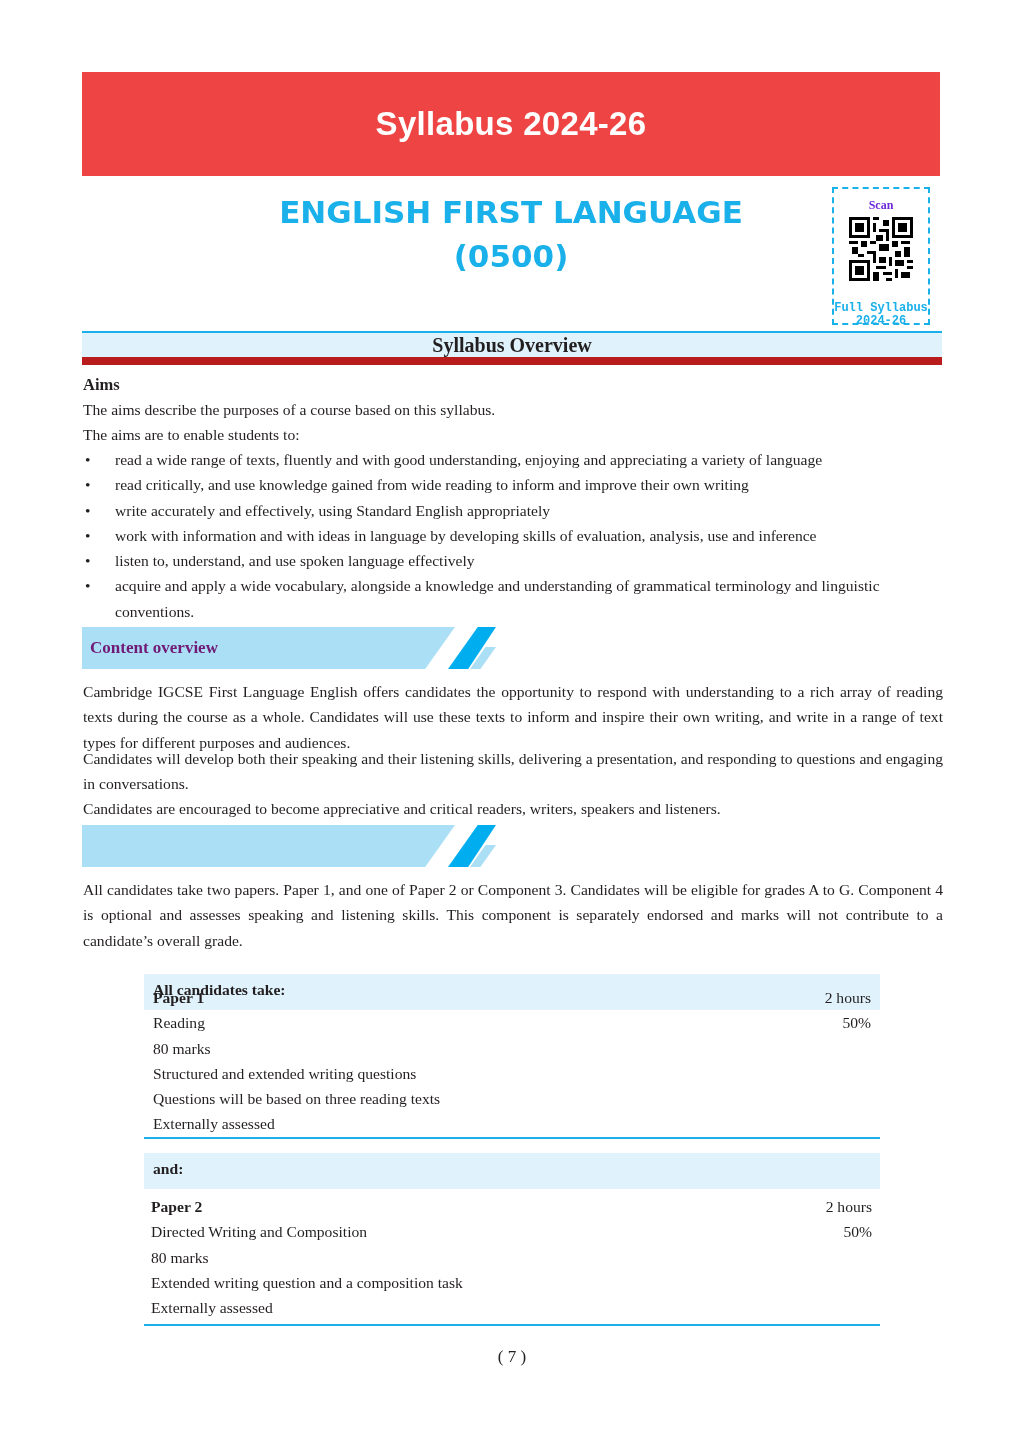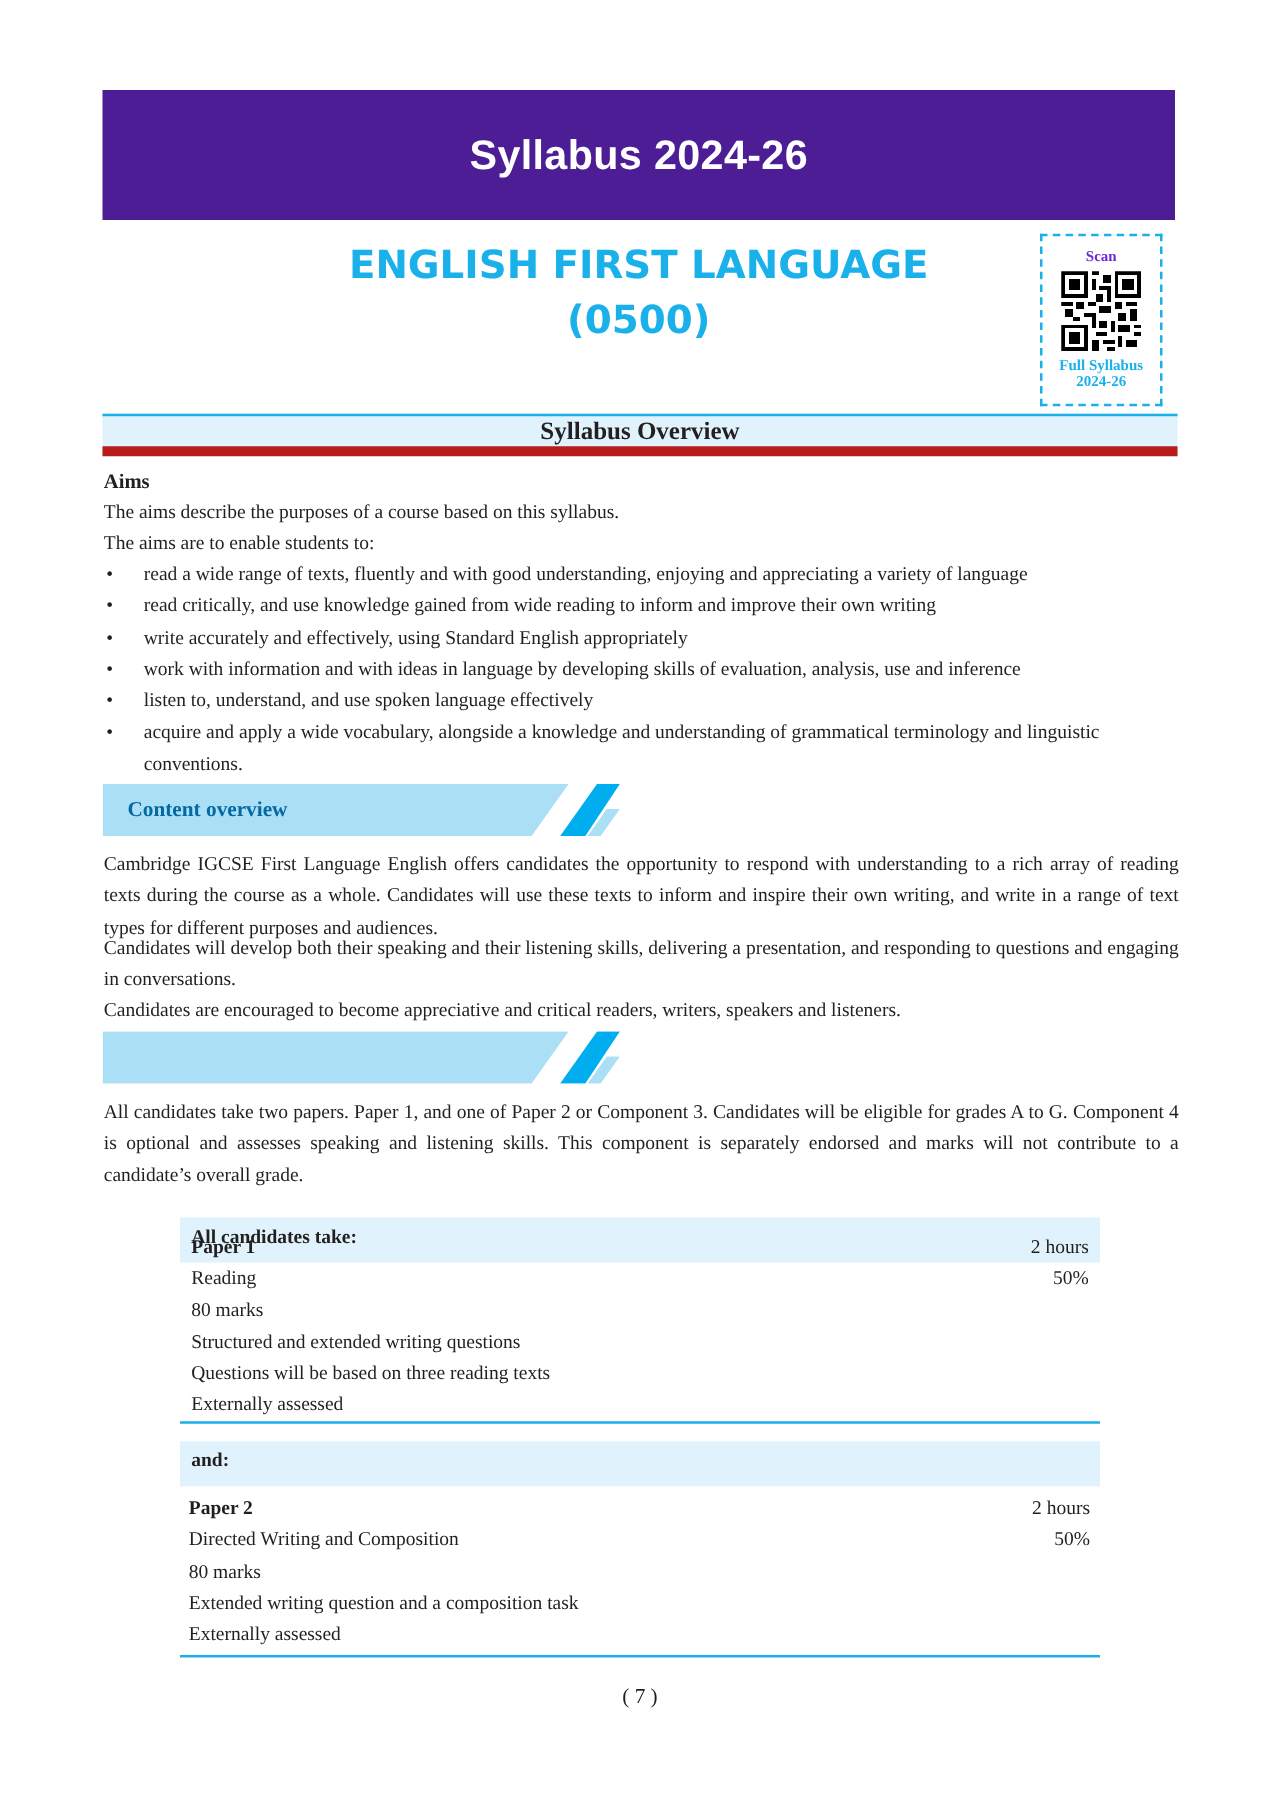--- a/index.html
+++ b/index.html
@@ -1,42 +1,42 @@
 <!DOCTYPE html>
 <html><head>
   <meta charset="utf-8">
   <style>
     * { box-sizing: border-box; margin: 0; padding: 0; }
     html, body { width: 1024px; height: 1440px; background: #ffffff; }
     body { position: relative; font-family: "Liberation Serif", "DejaVu Serif", serif; color: #231f20; }
 
     .banner {
       position: absolute; left: 82px; top: 72px; width: 858px; height: 104px;
-      background: #4c1d95; display: flex; align-items: center; justify-content: center;
+      background: #ef4444; display: flex; align-items: center; justify-content: center;
     }
     .banner-title {
       font-family: "Liberation Sans", "DejaVu Sans", sans-serif; font-weight: bold;
       color: #ffffff; font-size: 33px; letter-spacing: 0.3px;
     }
 
     .subject {
       position: absolute; left: 82px; top: 190px; width: 858px; text-align: center;
       font-family: "DejaVu Sans", "Liberation Sans", sans-serif; font-weight: bold;
       color: #1ab0ea; font-size: 31px; line-height: 44px;
     }
     .subject .l1 { display: block; }
     .subject .l2 { display: block; }
 
     .qr-box {
       position: absolute; left: 832px; top: 187px; width: 98px; height: 138px;
       border: 2px dashed #1ab0ea; text-align: center;
     }
     .qr-scan { font-family: "Liberation Serif", serif; font-weight: bold; color: #6d28d9; font-size: 12px; margin-top: 9px; }
     .qr-code { width: 64px; height: 64px; margin: 4px auto 0 auto; display: block; }
-    .qr-caption { font-family: Liberation Serif, serif; font-weight: bold; color: #1ab0ea; font-size: 12px; line-height: 13px; margin-top: 5px; }
+    .qr-caption { font-family: Liberation Mono, monospace; font-weight: bold; color: #1ab0ea; font-size: 12px; line-height: 13px; margin-top: 21px; }
 
     .overview-bar {
       position: absolute; left: 82px; top: 331px; width: 860px; height: 34px;
       background: #e0f3fc; border-top: 2px solid #1ab0ea; border-bottom: 8px solid #b91c1c;
       display: flex; align-items: center; justify-content: center;
     }
     .overview-title { font-weight: bold; font-size: 20px; color: #231f20; }
 
     .text { position: absolute; left: 83px; width: 860px; font-size: 15.6px; line-height: 25.3px; color: #231f20; }
     .aims-head { top: 372px; font-weight: bold; font-size: 16.5px; }
@@ -55,21 +55,21 @@
     }
     .section-bar .stripe1 {
       position: absolute; left: 366px; top: 0; width: 48px; height: 42px;
       background: #00aeef; clip-path: polygon(62% 0, 100% 0, 42% 100%, 0 100%);
     }
     .section-bar .stripe2 {
       position: absolute; left: 388px; top: 20px; width: 26px; height: 22px;
       background: #abdff6; clip-path: polygon(60% 0, 100% 0, 40% 100%, 0 100%);
     }
     .section-bar .label {
-      position: absolute; left: 20px; top: 0; line-height: 42px; font-size: 17px; font-weight: bold; color: #0369a1;
+      position: absolute; left: 8px; top: 0; line-height: 42px; font-size: 17px; font-weight: bold; color: #701a75;
     }
     .content-bar { top: 627px; }
     .assess-bar { top: 825px; }
 
     .justify { text-align: justify; }
     .content-p1 { top: 679px; }
     .content-p2 { top: 746px; }
     .content-p3 { top: 796px; }
     .assess-p { top: 877px; }
 

